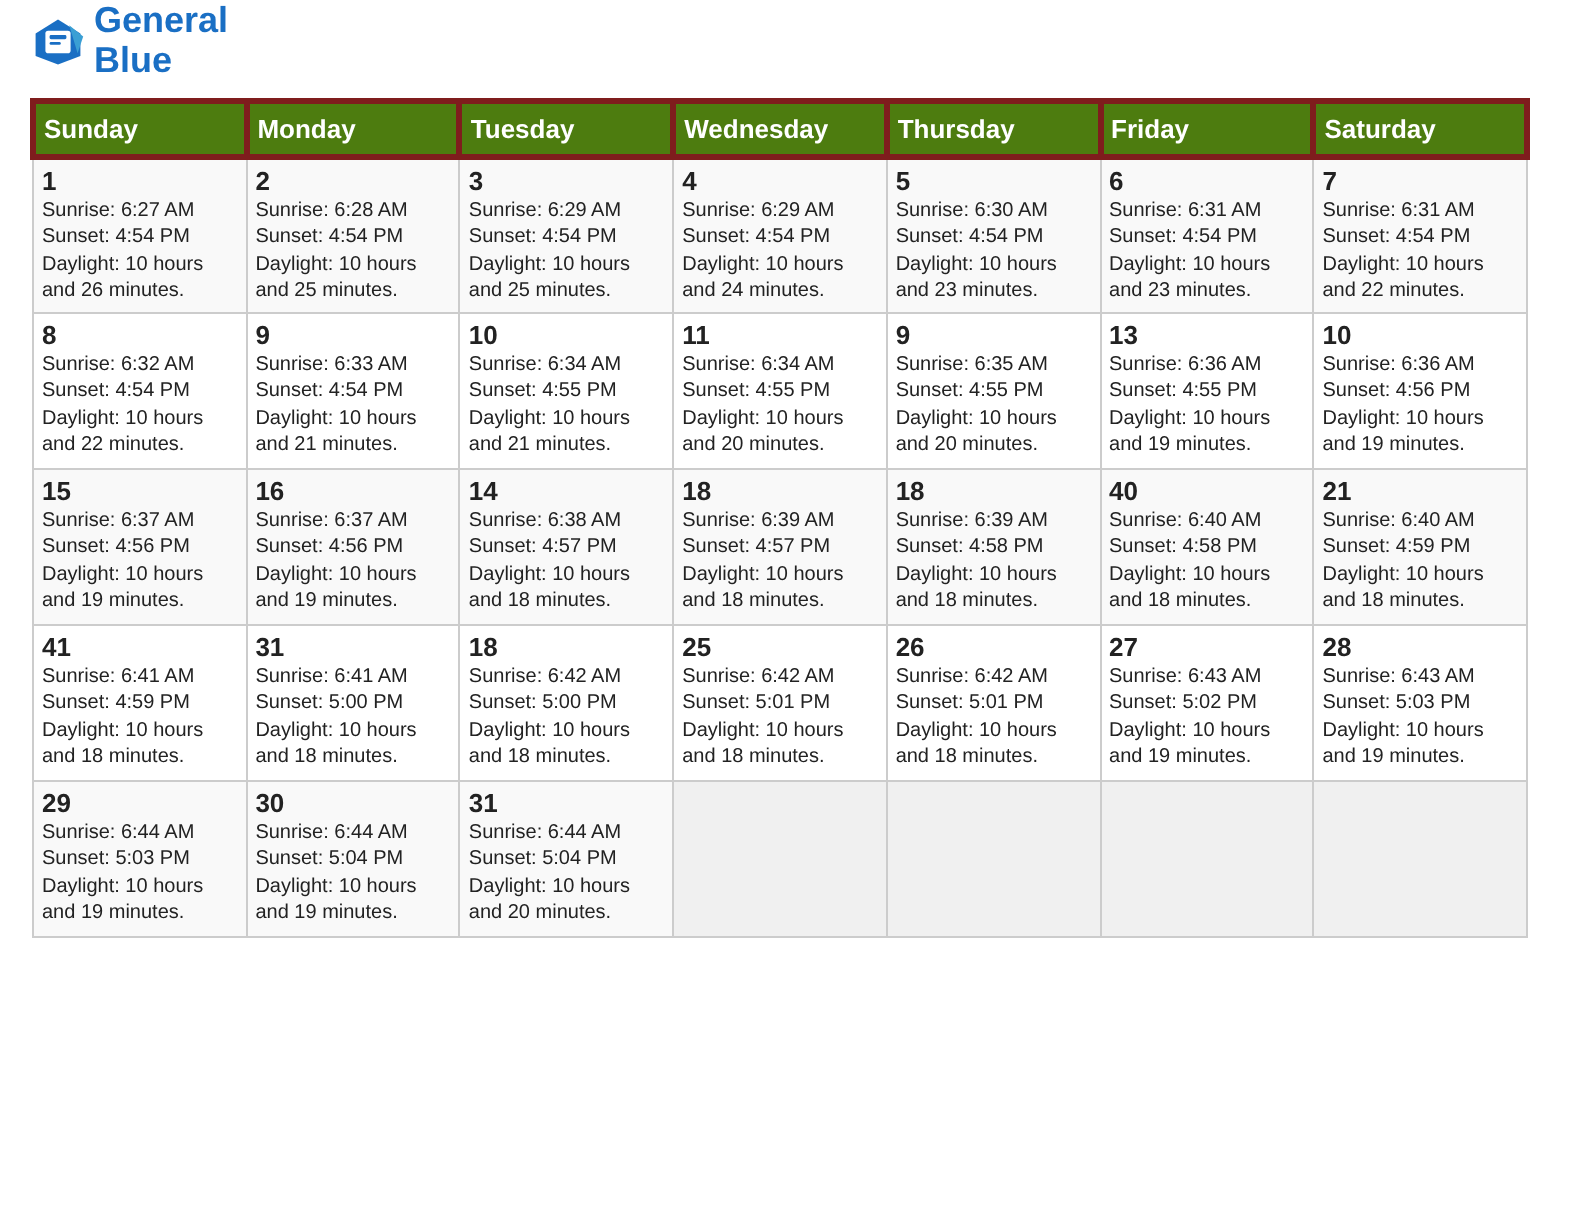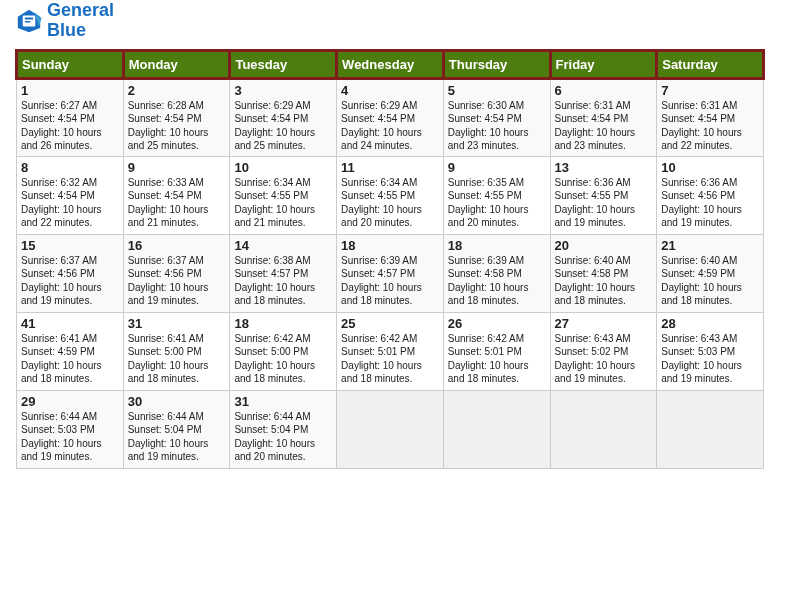--- a/index.html
+++ b/index.html
@@ -163,21 +163,21 @@
           <td><span class="day-num">15</span>
 <span class="day-info">Sunrise: 6:37 AM<br>Sunset: 4:56 PM<br>Daylight: 10 hours and 19 minutes.</span></td>
           <td><span class="day-num">16</span>
 <span class="day-info">Sunrise: 6:37 AM<br>Sunset: 4:56 PM<br>Daylight: 10 hours and 19 minutes.</span></td>
           <td><span class="day-num">14</span>
 <span class="day-info">Sunrise: 6:38 AM<br>Sunset: 4:57 PM<br>Daylight: 10 hours and 18 minutes.</span></td>
           <td><span class="day-num">18</span>
 <span class="day-info">Sunrise: 6:39 AM<br>Sunset: 4:57 PM<br>Daylight: 10 hours and 18 minutes.</span></td>
           <td><span class="day-num">18</span>
 <span class="day-info">Sunrise: 6:39 AM<br>Sunset: 4:58 PM<br>Daylight: 10 hours and 18 minutes.</span></td>
-          <td><span class="day-num">20</span>
+          <td><span class="day-num">40</span>
 <span class="day-info">Sunrise: 6:40 AM<br>Sunset: 4:58 PM<br>Daylight: 10 hours and 18 minutes.</span></td>
           <td><span class="day-num">21</span>
 <span class="day-info">Sunrise: 6:40 AM<br>Sunset: 4:59 PM<br>Daylight: 10 hours and 18 minutes.</span></td>
         </tr>
         <tr>
           <td><span class="day-num">41</span>
 <span class="day-info">Sunrise: 6:41 AM<br>Sunset: 4:59 PM<br>Daylight: 10 hours and 18 minutes.</span></td>
           <td><span class="day-num">31</span>
 <span class="day-info">Sunrise: 6:41 AM<br>Sunset: 5:00 PM<br>Daylight: 10 hours and 18 minutes.</span></td>
           <td><span class="day-num">18</span>

